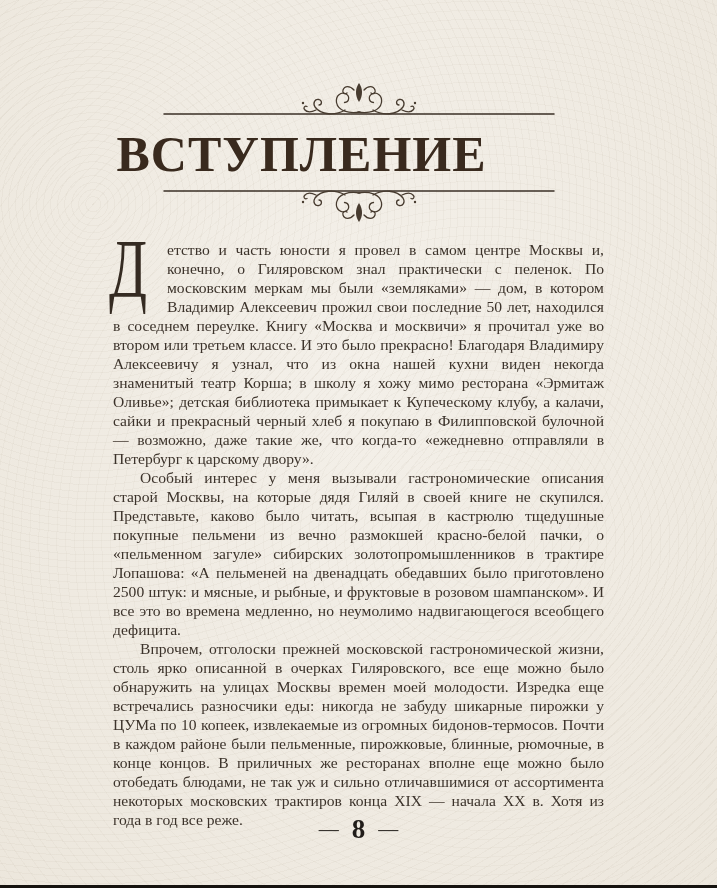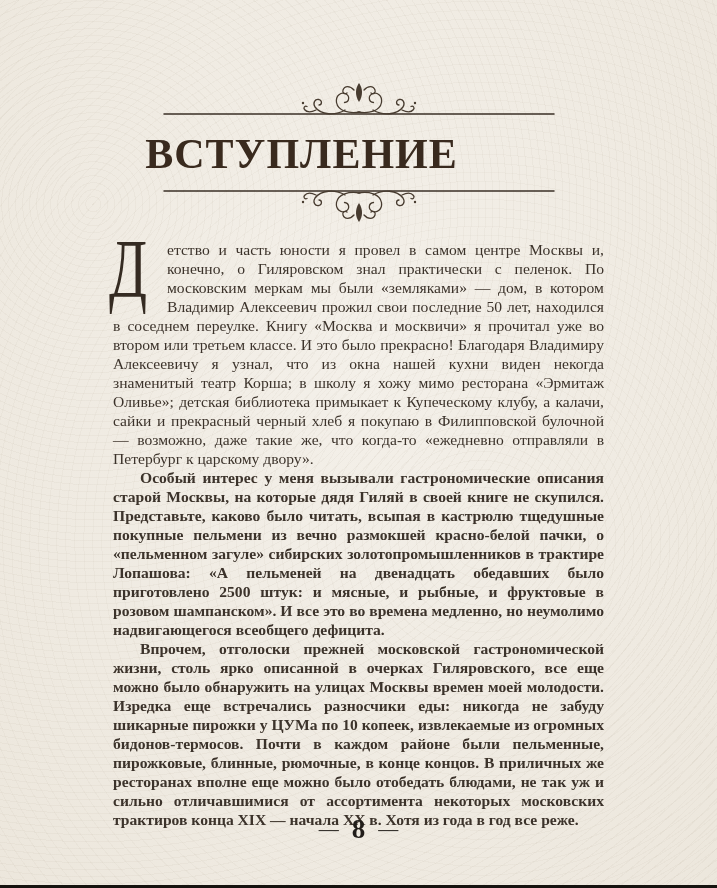--- a/index.html
+++ b/index.html
@@ -16,29 +16,29 @@
   .ornament-top{top:81px;}
   .ornament-bottom{top:178px;}
   .ornament-bottom svg{transform:scaleY(-1);}
   .ornament svg{display:block;width:396px;height:46px;}
   .orn-stroke{fill:none;stroke:#473b2f;stroke-width:1.3;stroke-linecap:round;}
   .orn-fill{fill:#473b2f;stroke:none;}
   .orn-line{stroke:#3a2f26;stroke-width:1.5;stroke-linecap:round;}
   .title{
     position:absolute;top:126px;left:0;width:603px;margin:0;
     text-align:center;font-family:"Liberation Serif",serif;font-weight:bold;
-    font-size:42px;line-height:56px;letter-spacing:1px;color:#392a1e;
+    font-size:50px;line-height:56px;letter-spacing:1px;color:#392a1e;
   }
   .body-text{
     position:absolute;top:240px;left:113px;width:491px;
     font-size:15.6px;line-height:19px;color:#3c332b;
     text-align:justify;
   }
   .body-text p{margin:0;padding:0;}
-  .body-text p.indent{text-indent:27px;font-weight:bold;}
+  .body-text p.indent{text-indent:27px;}
   .dropcap-box{float:left;width:44px;height:56px;margin:2px 10px 0 0;position:relative;}
   .dropcap-glyph{
     position:absolute;left:-4px;top:-14px;display:block;
     font-size:82px;line-height:1;font-weight:normal;color:#352b22;
     transform:scaleX(0.68);transform-origin:left top;
   }
   .pageno{
     position:absolute;top:812px;left:0;width:717px;height:34px;
     display:flex;align-items:center;justify-content:center;gap:13px;
     color:#211d1a;

